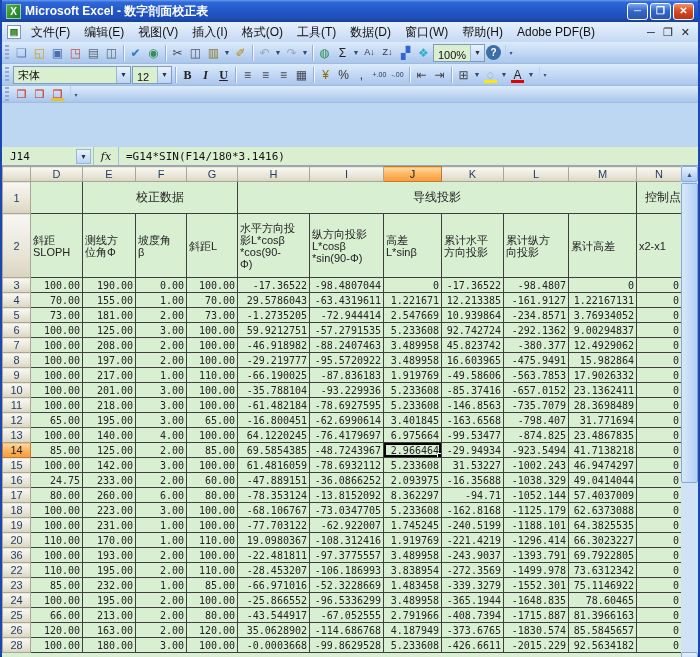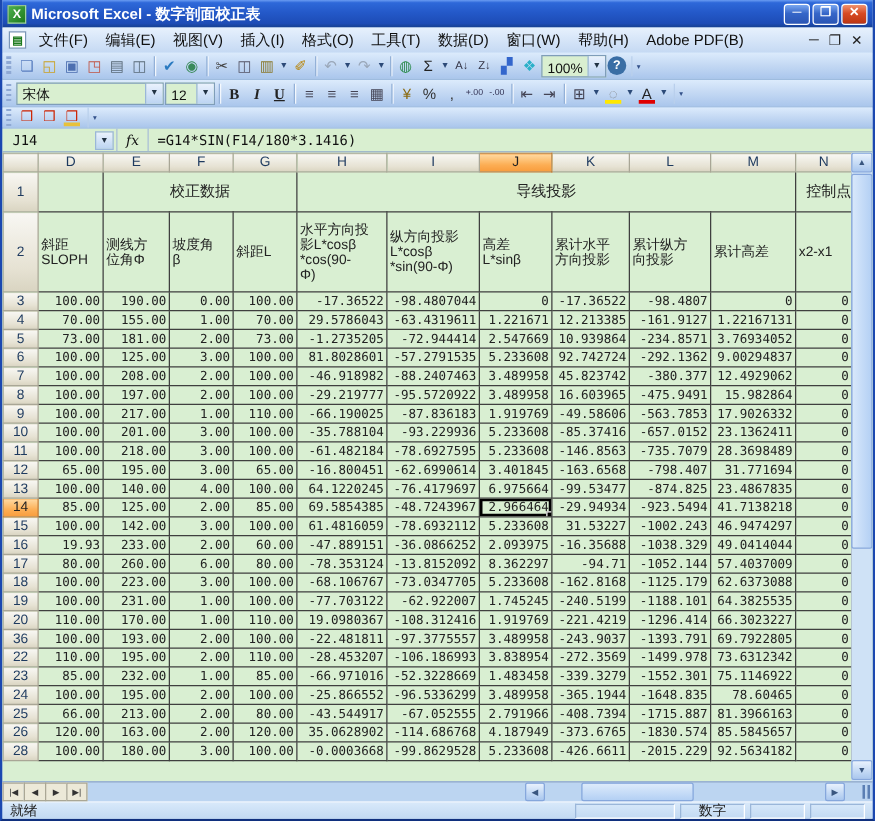--- a/index.html
+++ b/index.html
@@ -51,21 +51,21 @@
     font-size:11px; color:#111; }
   .combo .cval { padding-left:4px; overflow:hidden; white-space:nowrap; flex:1; }
   .combo .arrow { width:14px; height:100%; margin-left:auto; border-left:1px solid #9ab6d9;
     background:linear-gradient(180deg,#eaf2fd,#bcd4f2); display:flex; align-items:center; justify-content:center;
     font-size:7px; color:#234; }
   .tbend { width:11px; height:16px; margin-left:3px; display:flex; flex-direction:column; align-items:center;
     justify-content:center; font-size:6px; color:#33518a; border-left:1px solid #b9cfec; }
 
   
   .formulabar { height:19px; display:flex; align-items:center; background:#d9efd0;
-    border-bottom:1px solid #8fa8c8; font-size:11px; color:#111; }
+    border-bottom:1px solid #8fa8c8; font-size:11px; color:#111;margin-top:44px; }
   .namebox { width:74px; padding-left:8px; font-family:"DejaVu Sans Mono",monospace; }
   .nb-arrow { width:15px; height:15px; display:flex; align-items:center; justify-content:center;
     font-size:7px; color:#234; background:linear-gradient(180deg,#eaf2fd,#bcd4f2); border:1px solid #9ab6d9; }
   .fx { width:26px; text-align:center; font-style:italic; font-family:"DejaVu Serif",serif;
     border-left:1px solid #a9bfd6; border-right:1px solid #a9bfd6; margin:0 2px; height:100%;
     display:flex; align-items:center; justify-content:center; }
   .formula { padding-left:5px; font-family:"DejaVu Sans Mono",monospace; white-space:nowrap; }
 
   
   .grid { position:relative; width:696px; height:503px; background:#d9efd2; overflow:hidden; }
@@ -337,21 +337,21 @@
             <td class="">-234.8571</td>
             <td class="">3.76934052</td>
             <td class="">0</td>
           </tr>
           <tr style="height:15px">
             <th class="rh">6</th>
             <td class="">100.00</td>
             <td class="">125.00</td>
             <td class="">3.00</td>
             <td class="">100.00</td>
-            <td class="">81.8028601</td>
+            <td class="">59.9212751</td>
             <td class="">-57.2791535</td>
             <td class="">5.233608</td>
             <td class="">92.742724</td>
             <td class="">-292.1362</td>
             <td class="">9.00294837</td>
             <td class="">0</td>
           </tr>
           <tr style="height:15px">
             <th class="rh">7</th>
             <td class="">100.00</td>
@@ -473,21 +473,21 @@
             <td class="">61.4816059</td>
             <td class="">-78.6932112</td>
             <td class="">5.233608</td>
             <td class="">31.53227</td>
             <td class="">-1002.243</td>
             <td class="">46.9474297</td>
             <td class="">0</td>
           </tr>
           <tr style="height:15px">
             <th class="rh">16</th>
-            <td class="">19.93</td>
+            <td class="">24.75</td>
             <td class="">233.00</td>
             <td class="">2.00</td>
             <td class="">60.00</td>
             <td class="">-47.889151</td>
             <td class="">-36.0866252</td>
             <td class="">2.093975</td>
             <td class="">-16.35688</td>
             <td class="">-1038.329</td>
             <td class="">49.0414044</td>
             <td class="">0</td>

